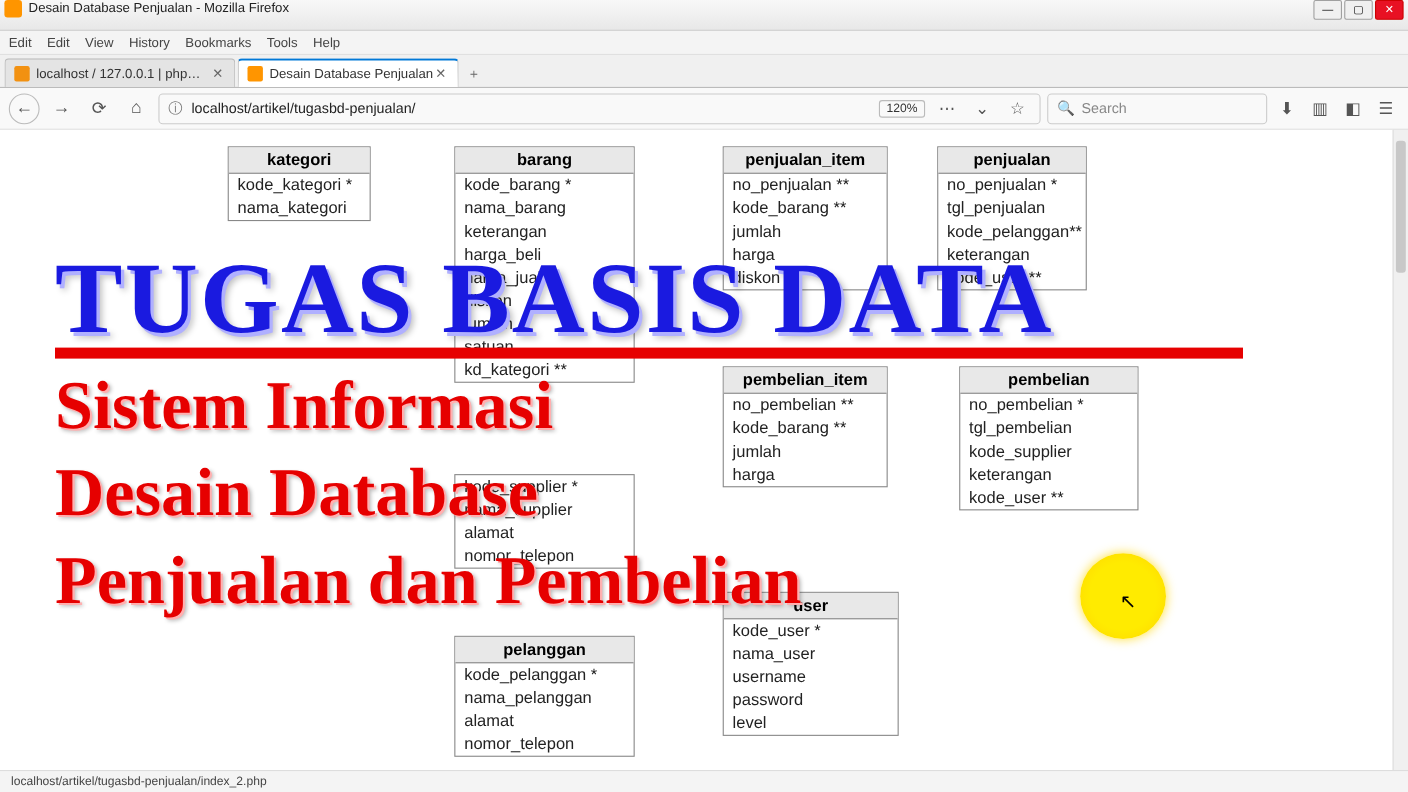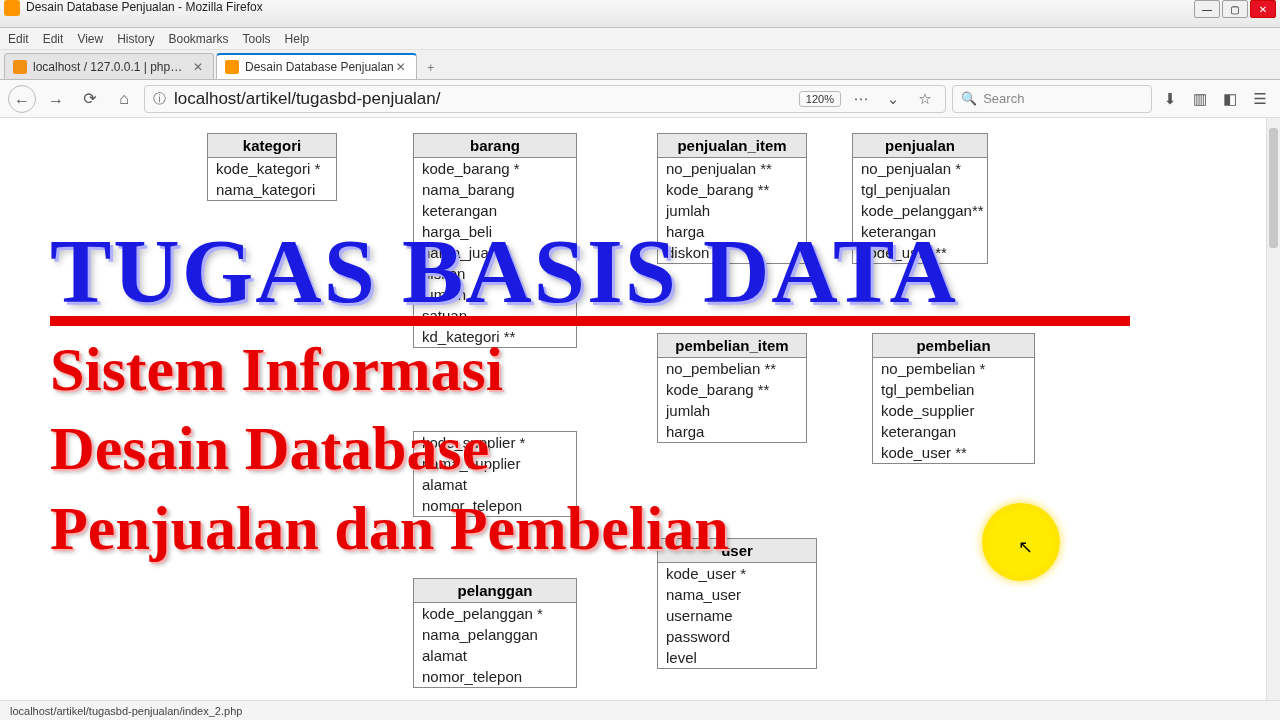--- a/index.html
+++ b/index.html
@@ -25,21 +25,21 @@
 .tab .tlabel { flex:1; white-space:nowrap; overflow:hidden; text-overflow:ellipsis; }
 .tab .tclose { width:14px; height:14px; display:flex; align-items:center; justify-content:center; color:#666; font-size:12px; }
 .newtab { width:24px; height:24px; display:flex; align-items:center; justify-content:center; color:#666; cursor:pointer; }
 
 
 .navbar { height: 38px; background:#f9f9f9; border-bottom:1px solid #ddd; display:flex; align-items:center; padding:0 8px; gap:6px; }
 .navbtn { width:28px; height:28px; border-radius:4px; display:flex; align-items:center; justify-content:center; color:#555; cursor:pointer; font-size:16px; }
 .navbtn.circle { border:1px solid #bbb; border-radius:50%; }
 .urlbox { flex:1; height:28px; border:1px solid #ccc; border-radius:4px; display:flex; align-items:center; padding:0 8px; gap:8px; }
 .urlbox .lock { color:#777; font-size:13px; }
-.url { flex:1; font-size:17px; color:#222; }
+.url { flex:1; font-size:13px; color:#222; }
 .zoombox { border:1px solid #bbb; border-radius:3px; padding:1px 6px; font-size:11px; color:#333; }
 .iconbtn { width:24px; height:24px; display:flex; align-items:center; justify-content:center; color:#555; cursor:pointer; font-size:15px; }
 .searchbox { width:200px; height:28px; border:1px solid #ccc; border-radius:4px; display:flex; align-items:center; padding:0 8px; gap:6px; color:#888; font-size:13px; }
 
 
 .viewport { position:absolute; left:0; right:14px; top:118px; bottom:20px; background:#fff; overflow:hidden; }
 .scrollbar-v { position:absolute; right:0; top:118px; bottom:20px; width:14px; background:#f0f0f0; border-left:1px solid #ddd; }
 .scrollbar-v .thumb { position:absolute; left:2px; right:2px; top:10px; height:120px; background:#c8c8c8; border-radius:3px; }
 
 

